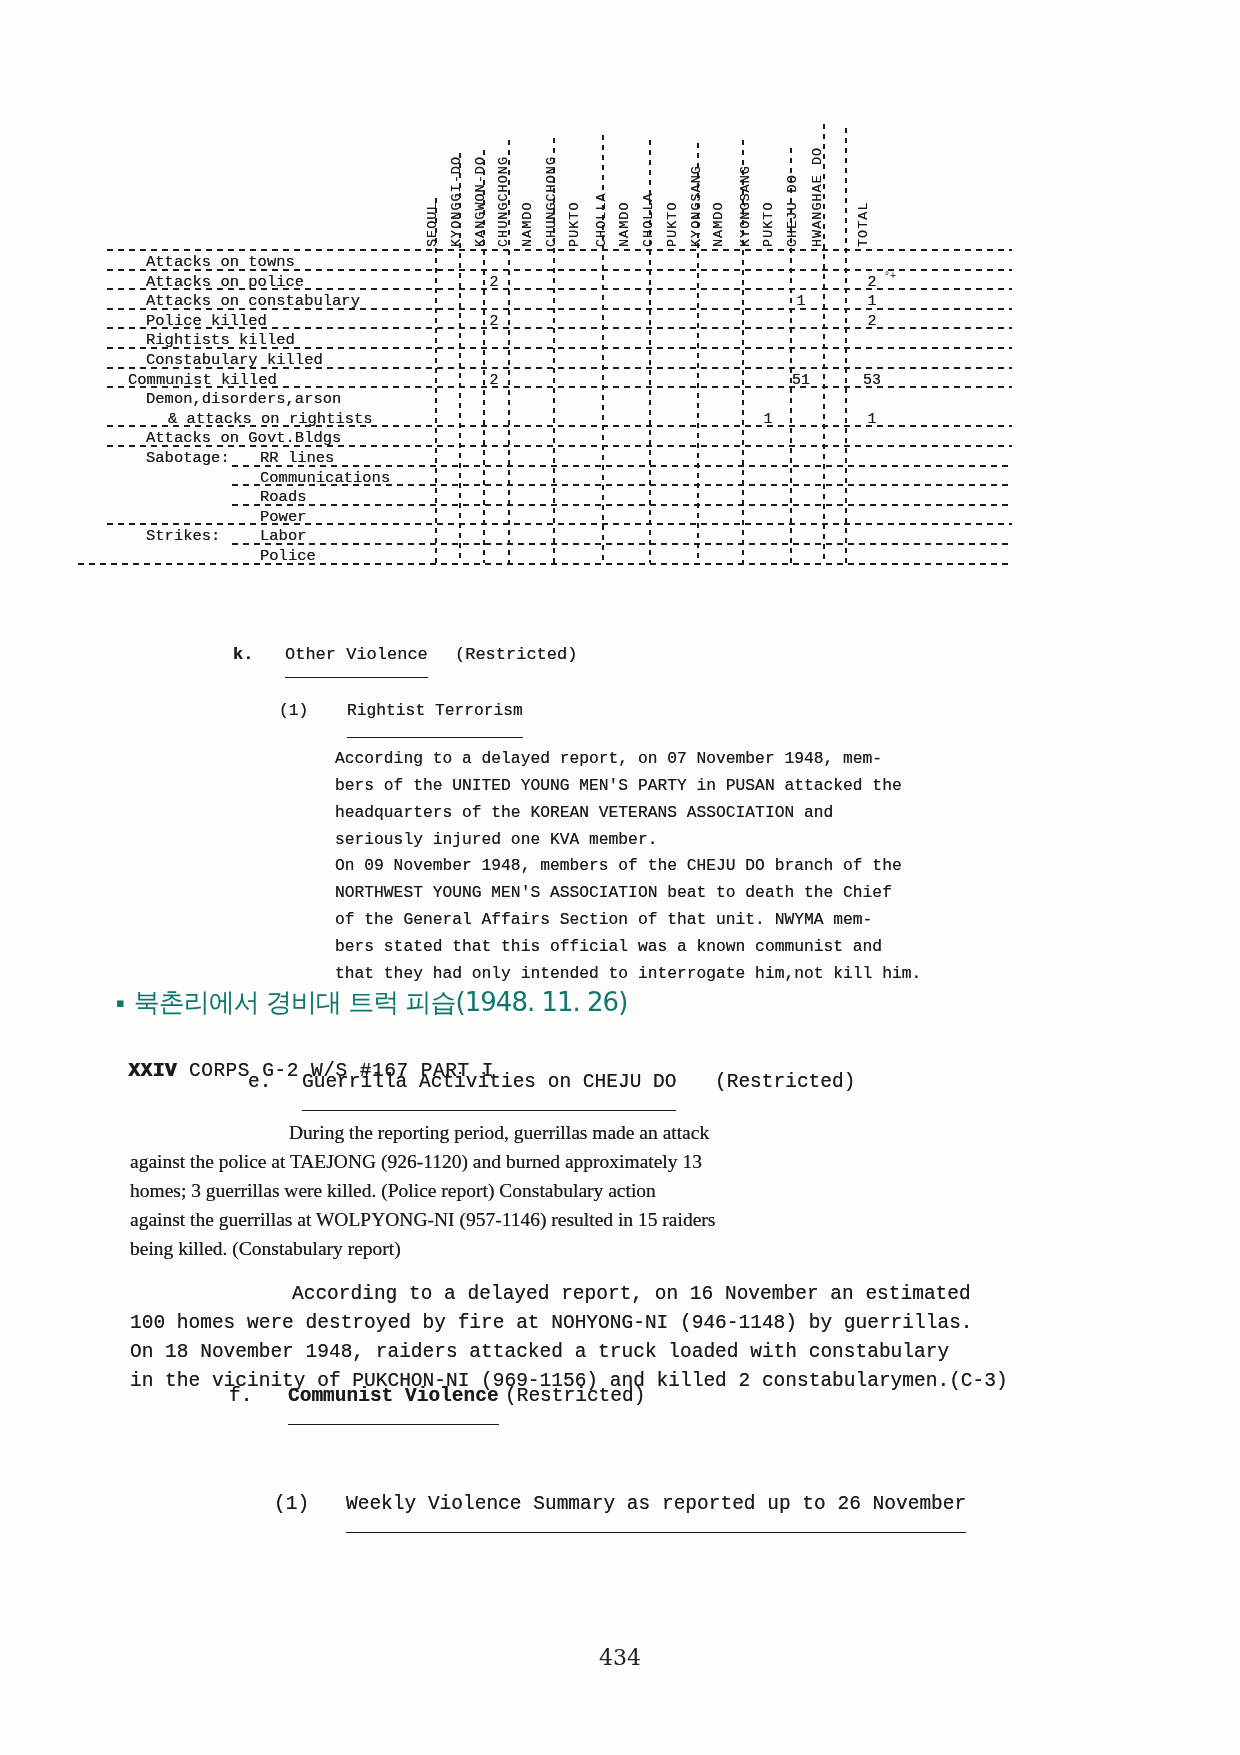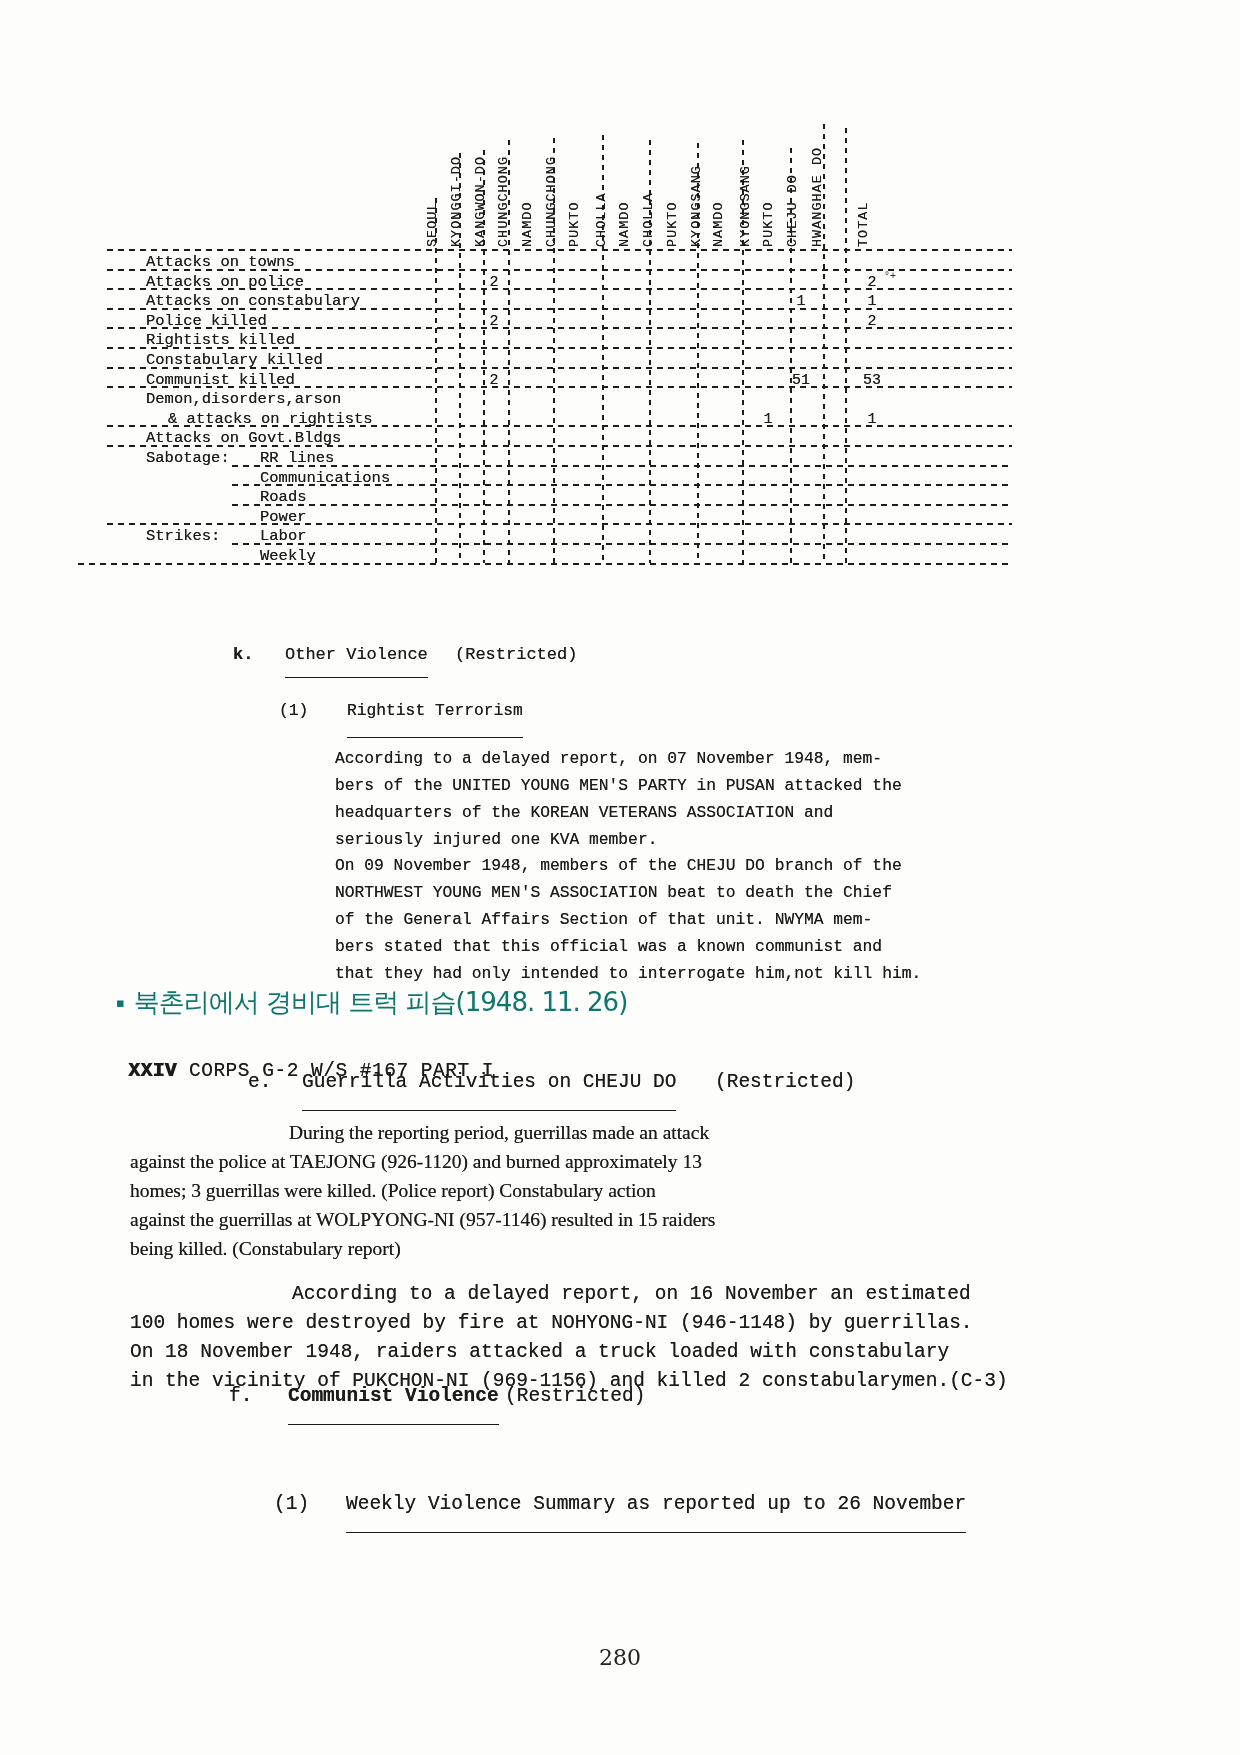--- a/index.html
+++ b/index.html
@@ -111,37 +111,37 @@
       <div class="cell-val tw" style="left: 494px; top: 273px;">2</div>
       <div class="cell-val tw" style="left: 872px; top: 273px;">2</div>
       <div class="row-label tw" style="left: 146px; top: 292px;">Attacks on constabulary</div>
       <div class="cell-val tw" style="left: 801px; top: 292px;">1</div>
       <div class="cell-val tw" style="left: 872px; top: 292px;">1</div>
       <div class="row-label tw" style="left: 146px; top: 312px;">Police killed</div>
       <div class="cell-val tw" style="left: 494px; top: 312px;">2</div>
       <div class="cell-val tw" style="left: 872px; top: 312px;">2</div>
       <div class="row-label tw" style="left: 146px; top: 331px;">Rightists killed</div>
       <div class="row-label tw" style="left: 146px; top: 351px;">Constabulary killed</div>
-      <div class="row-label tw" style="left: 146px; top: 371px;">Communist killed</div>
+      <div class="row-label tw" style="left: 128px; top: 371px;">Communist killed</div>
       <div class="cell-val tw" style="left: 494px; top: 371px;">2</div>
       <div class="cell-val tw" style="left: 801px; top: 371px;">51</div>
       <div class="cell-val tw" style="left: 872px; top: 371px;">53</div>
       <div class="row-label tw" style="left: 146px; top: 390px;">Demon,disorders,arson</div>
       <div class="row-label tw" style="left: 168px; top: 410px;">&amp; attacks on rightists</div>
       <div class="cell-val tw" style="left: 768px; top: 410px;">1</div>
       <div class="cell-val tw" style="left: 872px; top: 410px;">1</div>
       <div class="row-label tw" style="left: 146px; top: 429px;">Attacks on Govt.Bldgs</div>
       <div class="row-label tw" style="left: 146px; top: 449px;">Sabotage:</div>
       <div class="row-label tw" style="left: 260px; top: 449px; text-align: center;">RR lines</div>
       <div class="row-label tw" style="left: 260px; top: 469px;">Communications</div>
       <div class="row-label tw" style="left: 260px; top: 488px;">Roads</div>
       <div class="row-label tw" style="left: 260px; top: 508px;">Power</div>
       <div class="row-label tw" style="left: 146px; top: 527px;">Strikes:</div>
       <div class="row-label tw" style="left: 260px; top: 527px;">Labor</div>
-      <div class="row-label tw" style="left: 260px; top: 547px;">Weekly</div>
+      <div class="row-label tw" style="left: 260px; top: 547px;">Police</div>
       <div class="artifact" style="left: 884px; top: 271px;">°+</div>
     </div>
 
   <span class="abs tw k-head" style="left:233px;top:645px;font-weight:bold;">k.</span>
   <span class="abs tw k-head ul" style="left:273px;top:645px;">Other Violence</span>
   <span class="abs tw k-head" style="left:455px;top:645px;">(Restricted)</span>
 
   <span class="abs tw k-size" style="left:279px;top:697px;">(1)</span>
   <span class="abs tw k-size ul" style="left:335px;top:697px;">Rightist Terrorism</span>
 
@@ -178,14 +178,14 @@
 in the vicinity of PUKCHON-NI (969-1156) and killed 2 constabularymen.(C-3)</div>
 
   <span class="abs tw e-size" style="left:229px;top:1382px;">f.</span>
   <span class="abs tw e-size ul" style="left:276px;top:1382px;font-weight:bold;">Communist Violence</span>
   <span class="abs tw e-size" style="left:505px;top:1382px;">(Restricted)</span>
 
 
   <span class="abs tw e-size" style="left:274px;top:1490px;">(1)</span>
   <span class="abs tw e-size ul" style="left:334px;top:1490px;">Weekly Violence Summary as reported up to 26 November</span>
 
-  <div class="page-num" style="top:1645px;">280</div>
+  <div class="page-num" style="top:1645px;">434</div>
 </div>
 
 </body></html>

